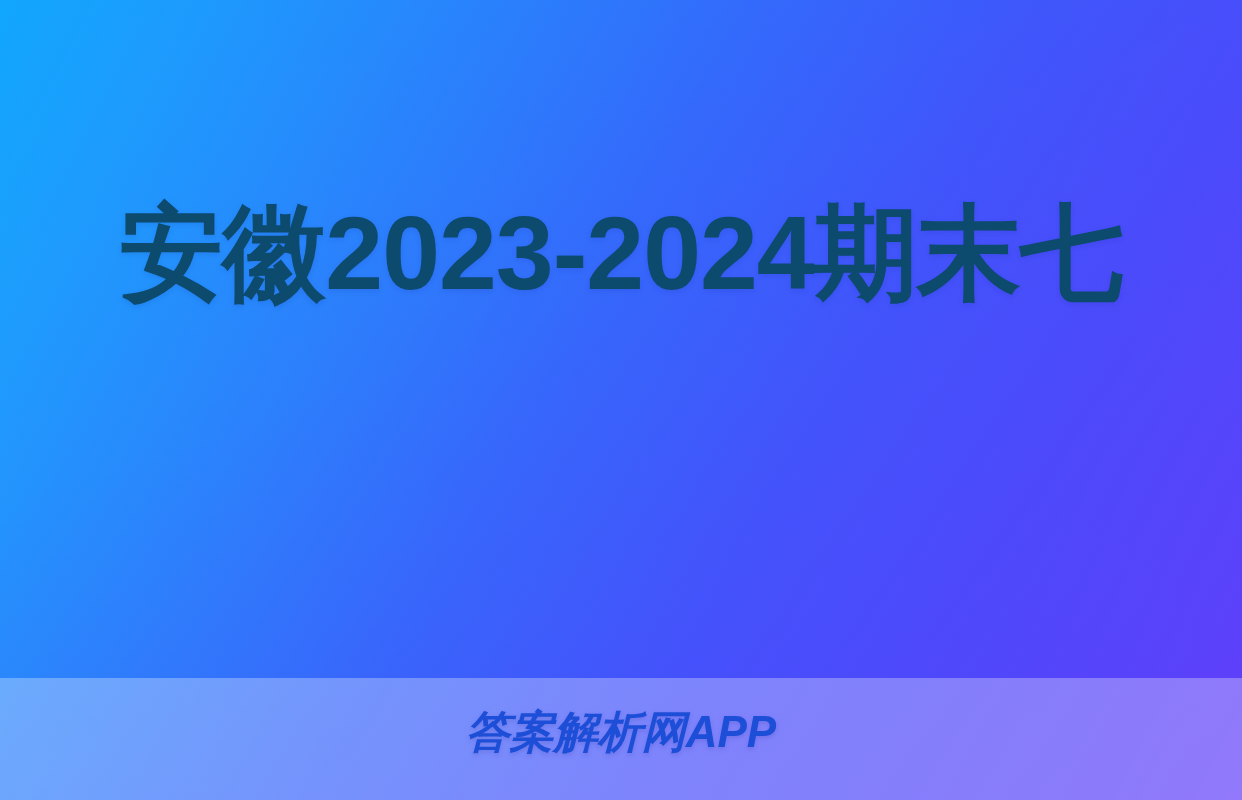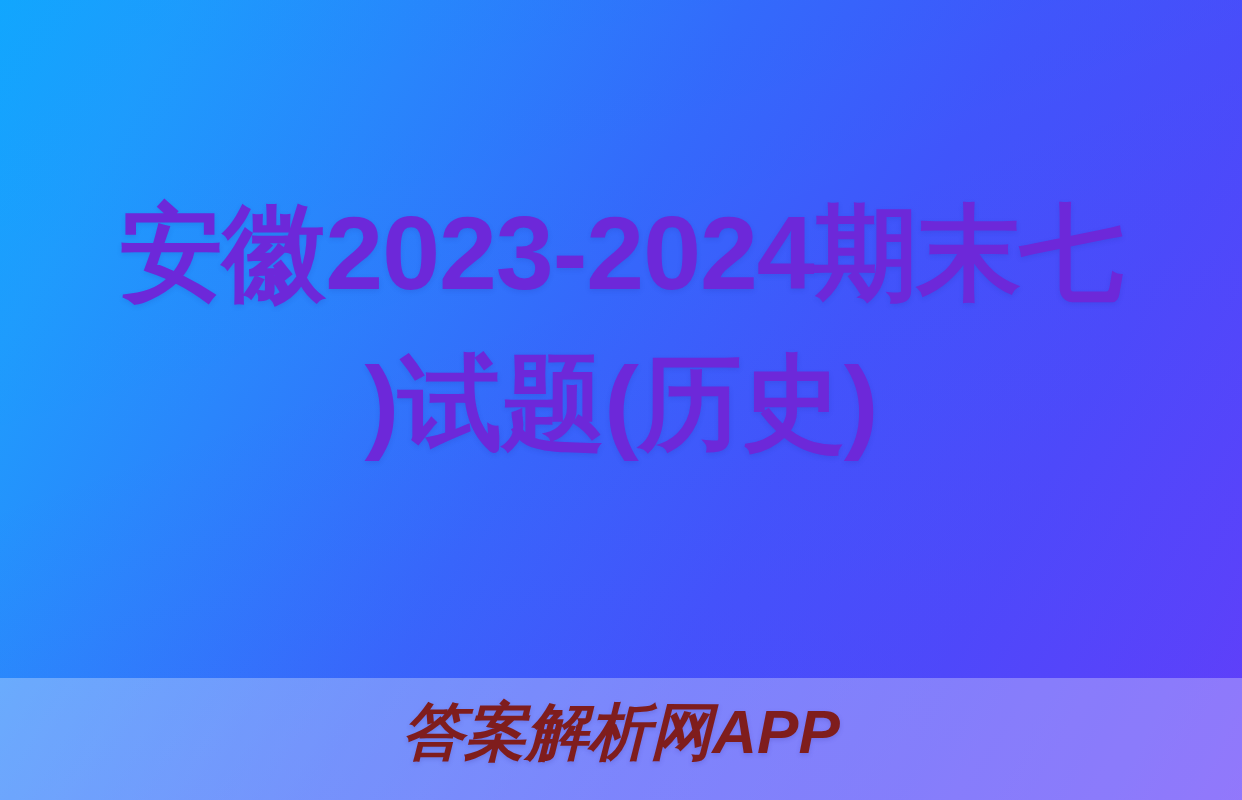--- a/index.html
+++ b/index.html
@@ -60,21 +60,21 @@
     position: absolute;
     left: 0;
     right: 0;
     top: 178px;
     padding: 0 58px;
     box-sizing: border-box;
     text-align: center;
   }
 
   .title-line {
-    color: #6d28d9;
+    color: #0c4a6e;
     font-size: 104px;
     font-weight: 700;
     line-height: 150px;
     letter-spacing: -1px;
     white-space: nowrap;
     text-shadow: 0 2px 5px rgba(20, 40, 140, 0.13);
   }
 
   
   .title-line.stretch {
@@ -90,41 +90,40 @@
   .watermark {
     position: absolute;
     left: 0;
     right: 0;
     top: 700px;
     text-align: center;
   }
 
   .watermark-text {
     display: inline-block;
-    color: #7f1d1d;
-    font-size: 62px;
+    color: #1d4ed8;
+    font-size: 44px;
     font-weight: 700;
     font-style: italic;
     letter-spacing: 0px;
     line-height: 64px;
     text-shadow: 0 2px 4px rgba(60, 60, 170, 0.25);
     text-align: right;
   }
 </style>
 </head>
 <body>
 
 <div id="card">
 
   <div class="bg-gradient"></div>
   <div class="bg-tint"></div>
   <div class="bottom-band"></div>
 
   <div class="title-block">
     <div class="title-line stretch l1" style="transform: scaleX(1);">安徽2023-2024期末七</div>
-    <div class="title-line l3">)试题(历史)</div>
   </div>
 
   <div class="watermark">
     <span class="watermark-text">答案解析网APP</span>
   </div>
 
 </div>
 
 </body></html>

